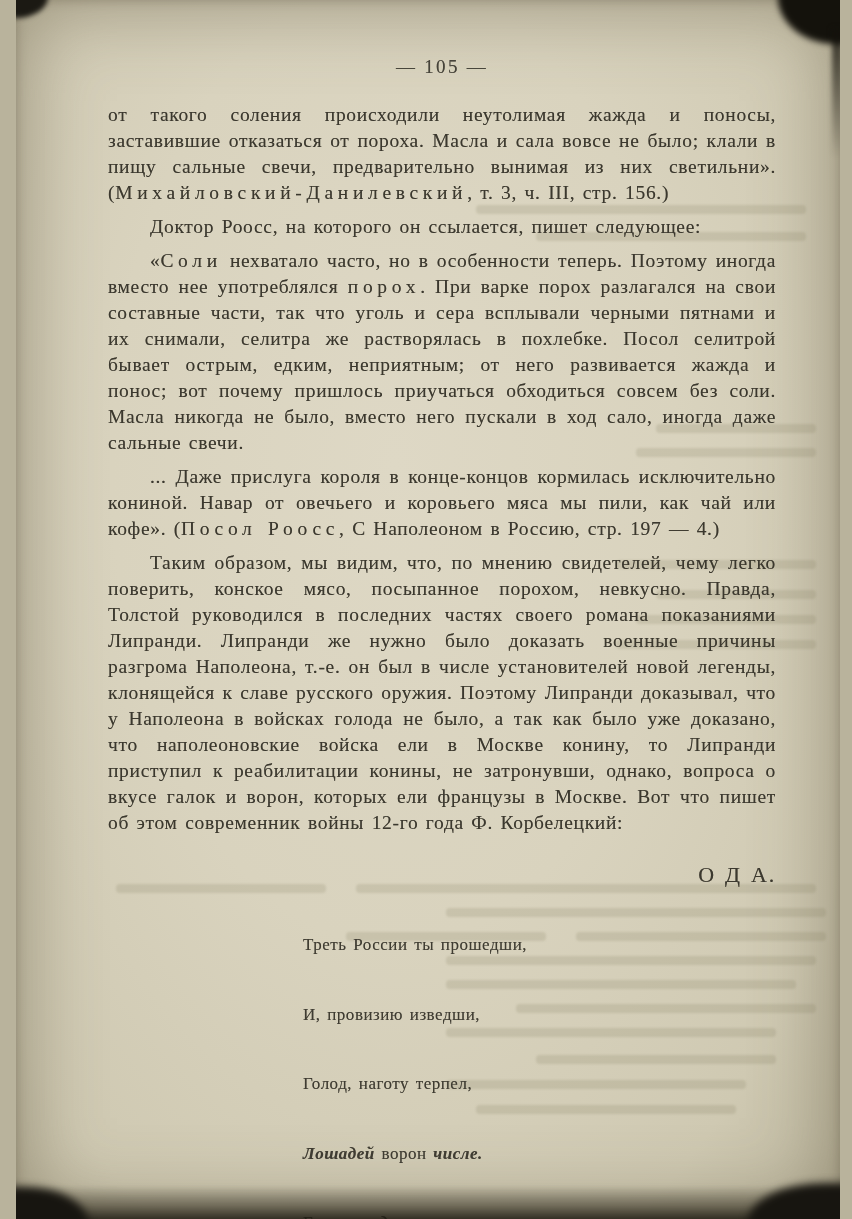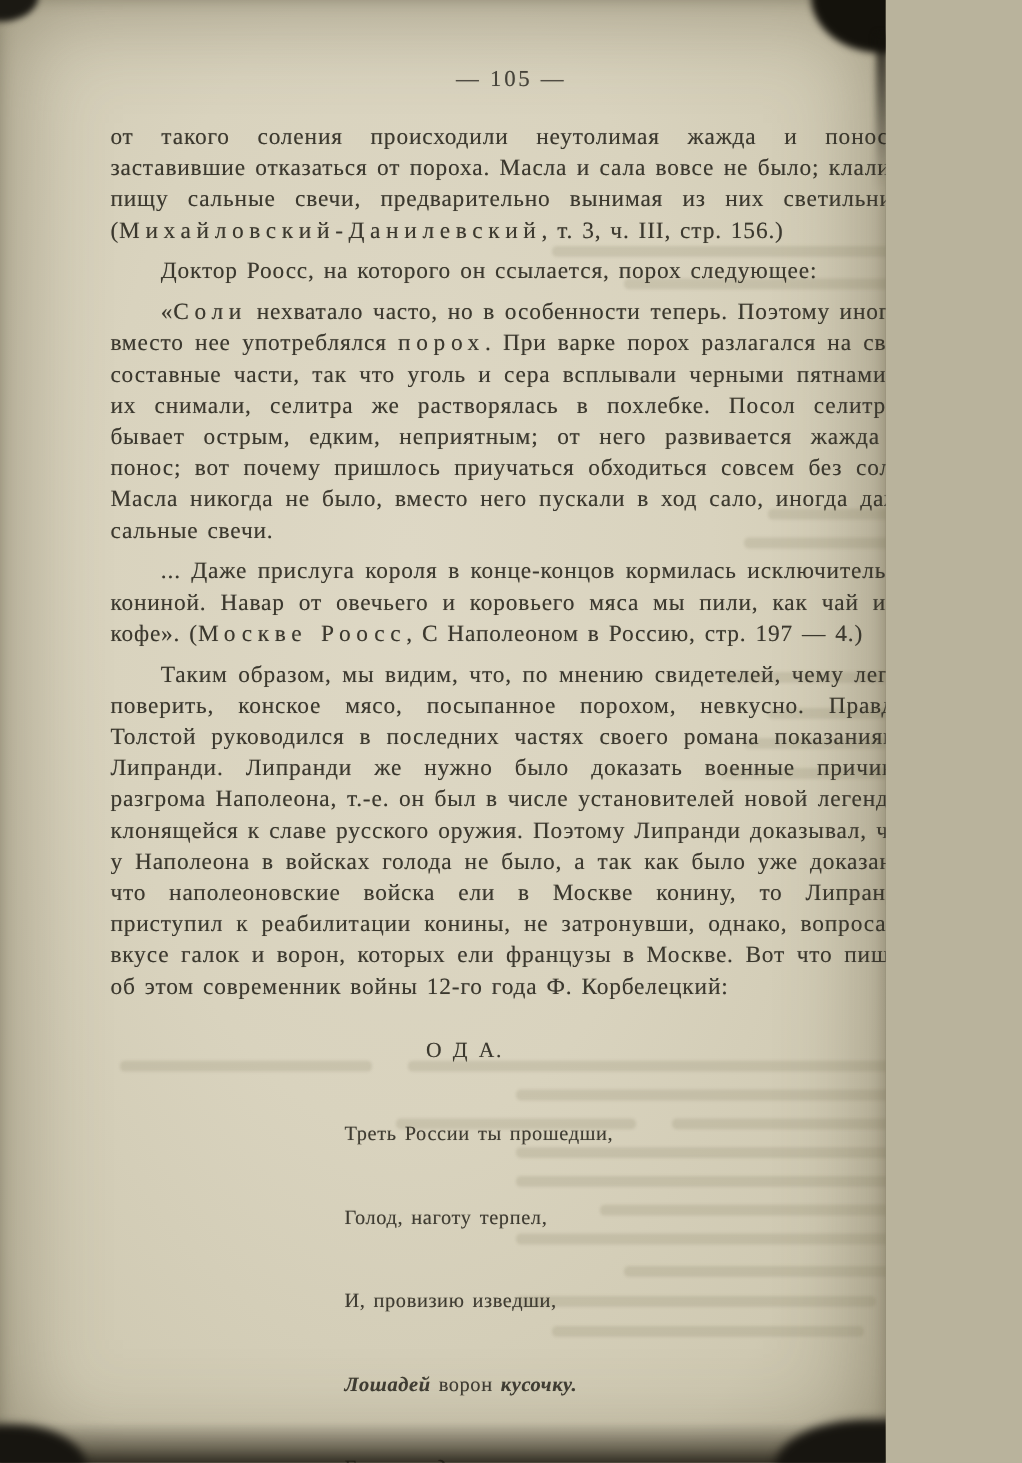--- a/index.html
+++ b/index.html
@@ -3,22 +3,22 @@
 <meta charset="utf-8">
 <style>
   html, body {
     margin: 0; padding: 0;
     width: 852px; height: 1219px;
     overflow: hidden;
     background: #b9b39c;
     font-family: "Liberation Serif", "DejaVu Serif", serif;
   }
   .page {
-    position: absolute; left: 0; top: 0;
-    width: 738px; height: 1219px;
+    position: absolute; left: 16px; top: 0;
+    width: 824px; height: 1219px;
     background: radial-gradient(ellipse at 46% 38%, #ded8c5 0%, #d9d3be 45%, #cfc9b2 80%, #bdb79f 100%);
     box-shadow: inset 0 0 75px 12px rgba(100,92,66,0.45),
                 inset 0 0 12px rgba(70,64,46,0.35);
     overflow: hidden;
   }
 
   
   .art { position: absolute; pointer-events: none; }
   .art-tl { left: -14px; top: -12px; width: 46px; height: 30px;
             background: #1b1913; border-radius: 0 0 70% 30%; filter: blur(2.5px); }
@@ -58,25 +58,26 @@
   .para.indent { text-indent: 42px; }
   .spaced { letter-spacing: 0.24em; margin-top: 30px; }
   .italic { font-style: italic; font-weight: bold; }
 
   .ode {
     margin-top: 26px;
     margin-left: 195px;
     text-align: left;
   }
   .ode-title {
-    font-size: 18px;
+    font-size: 22px;
     letter-spacing: 0.08em;
     margin-left: 68px;
     margin-bottom: 14px;
     color: #3b382e;
+    text-align: right;
   }
   .ode-line {
     font-size: 17px; line-height: 24.5px;
     letter-spacing: 0.03em;
     color: #3f3c32;
     margin-top: 45px;
   }
 </style>
 </head>
 <body>
@@ -104,31 +105,31 @@
       <div class="ghost" style="left: 520px; top: 1055px; width: 240px;"></div>
       <div class="ghost" style="left: 430px; top: 1080px; width: 300px;"></div>
       <div class="ghost" style="left: 460px; top: 1105px; width: 260px;"></div>
     </div>
 
   <div class="page-number">— 105 —</div>
 
   <div class="body-text">
 
   <p class="para"><span>от такого соления происходили неутолимая жажда и поносы, заставившие отказаться от пороха. Масла и сала вовсе не было; клали в пищу сальные свечи, предварительно вынимая из них светильни». (</span><span class="spaced">Михайловский-Данилевский</span><span>, т. 3, ч. III, стр. 156.)</span></p>
-      <p class="para indent"><span>Доктор Роосс, на которого он ссылается, порох следующее:</span></p>
+      <p class="para indent"><span>Доктор Роосс, на которого он ссылается, пишет следующее:</span></p>
       <p class="para indent"><span>«</span><span class="spaced">Соли</span><span> нехватало часто, но в особенности теперь. Поэтому иногда вместо нее употреблялся </span><span class="spaced">порох</span><span>. При варке порох разлагался на свои составные части, так что уголь и сера всплывали черными пятнами и их снимали, селитра же растворялась в похлебке. Посол селитрой бывает острым, едким, неприятным; от него развивается жажда и понос; вот почему пришлось приучаться обходиться совсем без соли. Масла никогда не было, вместо него пускали в ход сало, иногда даже сальные свечи.</span></p>
-      <p class="para indent"><span>... Даже прислуга короля в конце-концов кормилась исключительно кониной. Навар от овечьего и коровьего мяса мы пили, как чай или кофе». (</span><span class="spaced">Москве Роосс</span><span>, С Наполеоном в Россию, стр. 197 — 4.)</span></p>
+      <p class="para indent"><span>... Даже прислуга короля в конце-концов кормилась исключительно кониной. Навар от овечьего и коровьего мяса мы пили, как чай или кофе». (</span><span class="spaced">Посол Роосс</span><span>, С Наполеоном в Россию, стр. 197 — 4.)</span></p>
       <p class="para indent"><span>Таким образом, мы видим, что, по мнению свидетелей, чему легко поверить, конское мясо, посыпанное порохом, невкусно. Правда, Толстой руководился в последних частях своего романа показаниями Липранди. Липранди же нужно было доказать военные причины разгрома Наполеона, т.-е. он был в числе установителей новой легенды, клонящейся к славе русского оружия. Поэтому Липранди доказывал, что у Наполеона в войсках голода не было, а так как было уже доказано, что наполеоновские войска ели в Москве конину, то Липранди приступил к реабилитации конины, не затронувши, однако, вопроса о вкусе галок и ворон, которых ели французы в Москве. Вот что пишет об этом современник войны 12-го года Ф. Корбелецкий:</span></p>
       <div class="ode">
         <div class="ode-title">О Д А.</div>
         <div>
           <div class="ode-line"><span>Треть России ты прошедши,</span></div>
+          <div class="ode-line"><span>И, провизию изведши,</span></div>
           <div class="ode-line"><span>Голод, наготу терпел,</span></div>
-          <div class="ode-line"><span>И, провизию изведши,</span></div>
-          <div class="ode-line"><span class="italic">Лошадей</span><span> ворон </span><span class="italic">кусочку.</span></div>
+          <div class="ode-line"><span class="italic">Лошадей</span><span> ворон </span><span class="italic">числе.</span></div>
           <div class="ode-line"><span>Где на </span><span class="italic">падаль</span><span> падаль;</span></div>
         </div>
       </div>
     </div>
 
   <div class="body-text" style="position:absolute; top:0; height:0; overflow:visible; pointer-events:none;"></div>
 
   <div class="art art-tl"></div>
   <div class="art art-tr"></div>
   <div class="art art-right-streak"></div>

